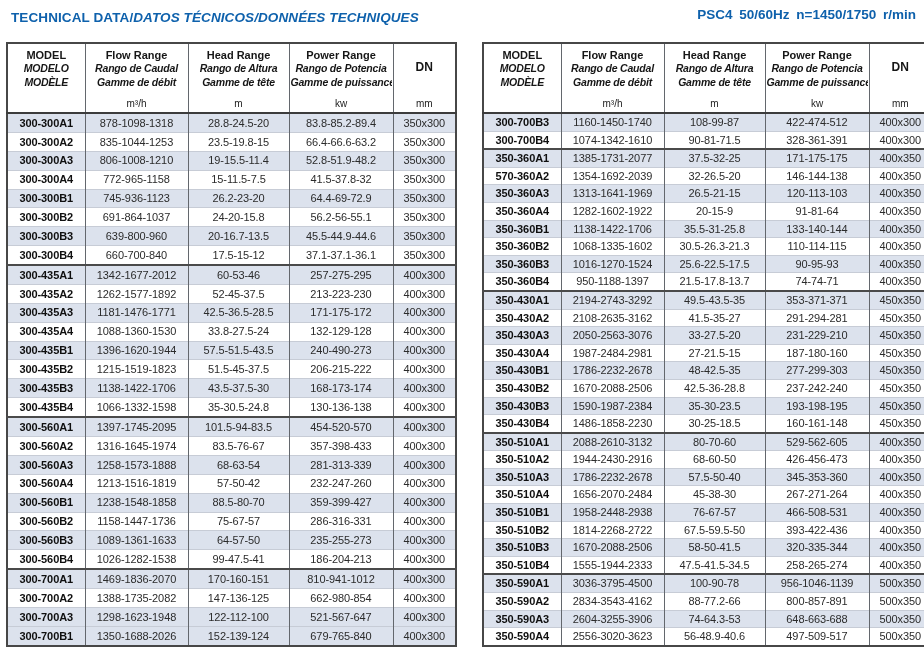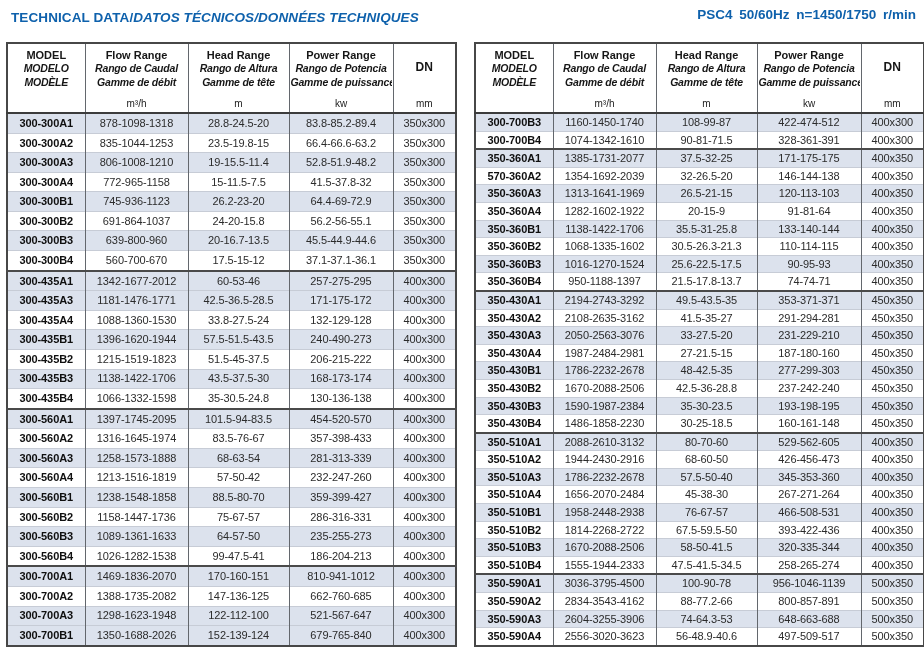--- a/index.html
+++ b/index.html
@@ -19,21 +19,21 @@
     margin:4px;font-size:13.5px;font-weight:bold;color:#0e61ac;
     letter-spacing:.1px;white-space:nowrap;
   }
   .title-left .ital{font-style:italic;}
   .title-right{
     font-size:13.5px;font-weight:bold;color:#0e61ac;
     word-spacing:3px;white-space:nowrap;padding-top:1px;
   }
 
   
-  .tables{display:flex;gap:17px;margin:13px 0 0 6px;}
+  .tables{display:flex;gap:25px;margin:13px 0 0 6px;}
   table.datasheet{
     border-collapse:collapse;table-layout:fixed;width:449px;
     border:2px solid #474747;background:#fff;
   }
   col.c-model{width:78px;}
   col.c-flow{width:103px;}
   col.c-head{width:101px;}
   col.c-power{width:104px;}
   col.c-dn{width:63px;}
 
@@ -172,32 +172,39 @@
   </tr>
           <tr class="shade">
     <td class="c-model">300-300B3</td>
     <td class="c-flow">639-800-960</td>
     <td class="c-head">20-16.7-13.5</td>
     <td class="c-power">45.5-44.9-44.6</td>
     <td class="c-dn">350x300</td>
   </tr>
           <tr>
     <td class="c-model">300-300B4</td>
-    <td class="c-flow">560-700-670</td>
+    <td class="c-flow">660-700-840</td>
     <td class="c-head">17.5-15-12</td>
     <td class="c-power">37.1-37.1-36.1</td>
     <td class="c-dn">350x300</td>
   </tr>
           <tr class="shade gstart">
     <td class="c-model">300-435A1</td>
     <td class="c-flow">1342-1677-2012</td>
     <td class="c-head">60-53-46</td>
     <td class="c-power">257-275-295</td>
     <td class="c-dn">400x300</td>
   </tr>
+          <tr>
+    <td class="c-model">300-435A2</td>
+    <td class="c-flow">1262-1577-1892</td>
+    <td class="c-head">52-45-37.5</td>
+    <td class="c-power">213-223-230</td>
+    <td class="c-dn">400x300</td>
+  </tr>
           <tr class="shade">
     <td class="c-model">300-435A3</td>
     <td class="c-flow">1181-1476-1771</td>
     <td class="c-head">42.5-36.5-28.5</td>
     <td class="c-power">171-175-172</td>
     <td class="c-dn">400x300</td>
   </tr>
           <tr>
     <td class="c-model">300-435A4</td>
     <td class="c-flow">1088-1360-1530</td>
@@ -293,21 +300,21 @@
     <td class="c-model">300-700A1</td>
     <td class="c-flow">1469-1836-2070</td>
     <td class="c-head">170-160-151</td>
     <td class="c-power">810-941-1012</td>
     <td class="c-dn">400x300</td>
   </tr>
           <tr>
     <td class="c-model">300-700A2</td>
     <td class="c-flow">1388-1735-2082</td>
     <td class="c-head">147-136-125</td>
-    <td class="c-power">662-760-685</td>
+    <td class="c-power">662-980-854</td>
     <td class="c-dn">400x300</td>
   </tr>
           <tr class="shade">
     <td class="c-model">300-700A3</td>
     <td class="c-flow">1298-1623-1948</td>
     <td class="c-head">122-112-100</td>
     <td class="c-power">521-567-647</td>
     <td class="c-dn">400x300</td>
   </tr>
           <tr class="shade">

